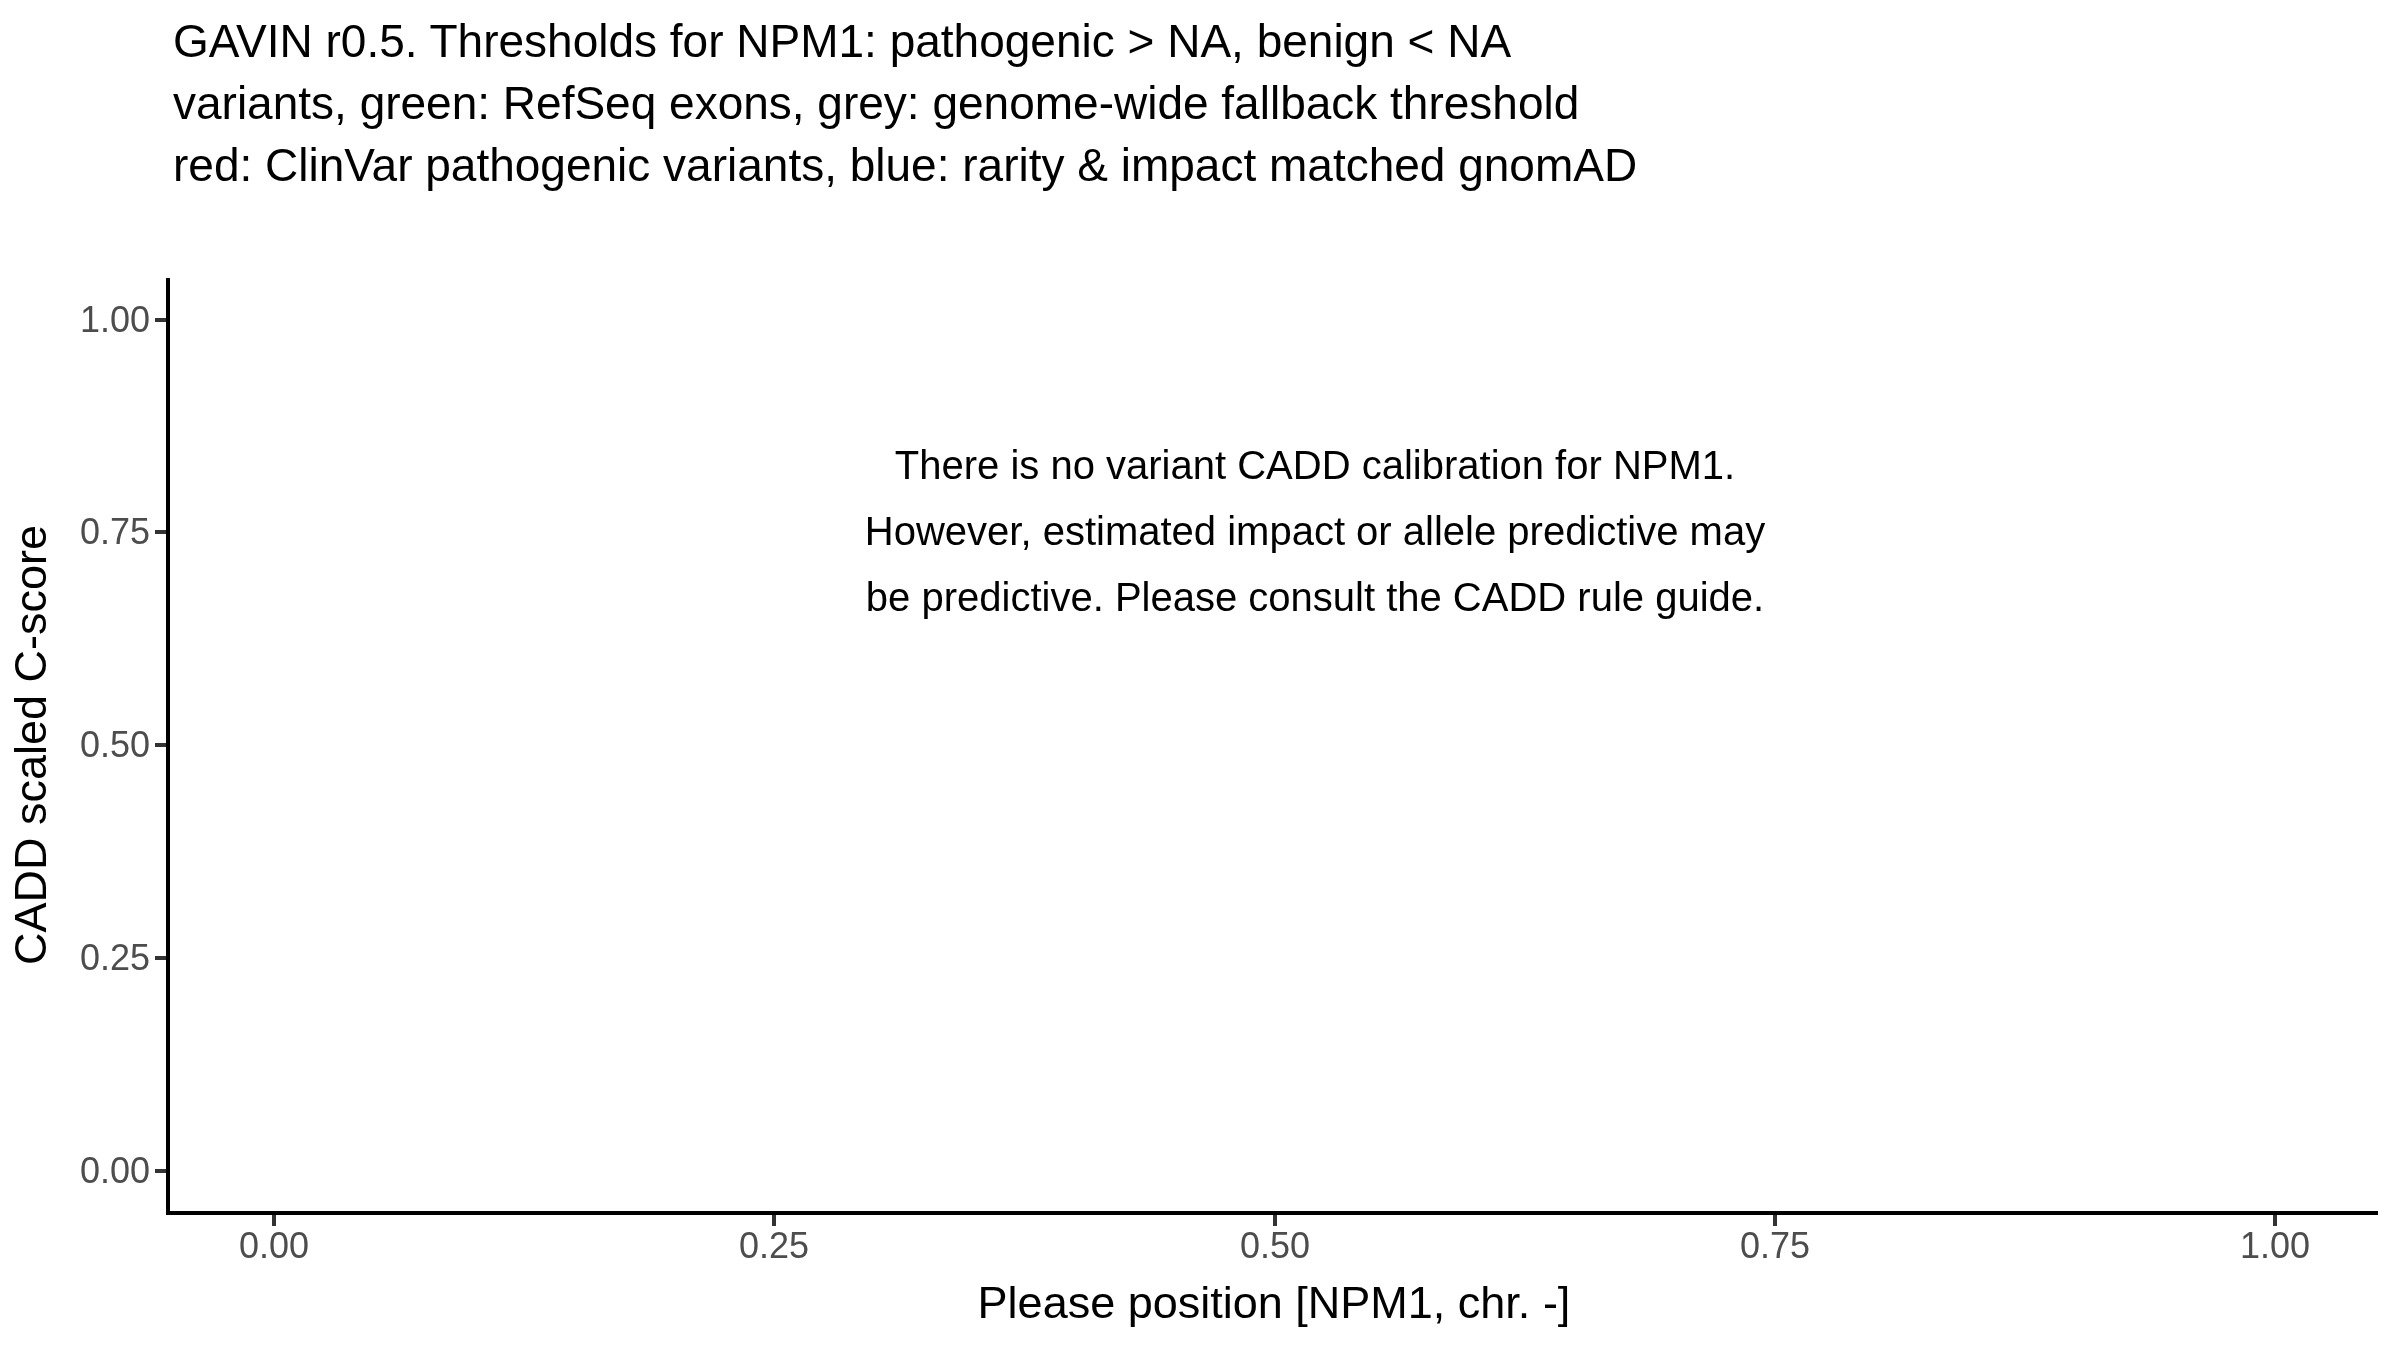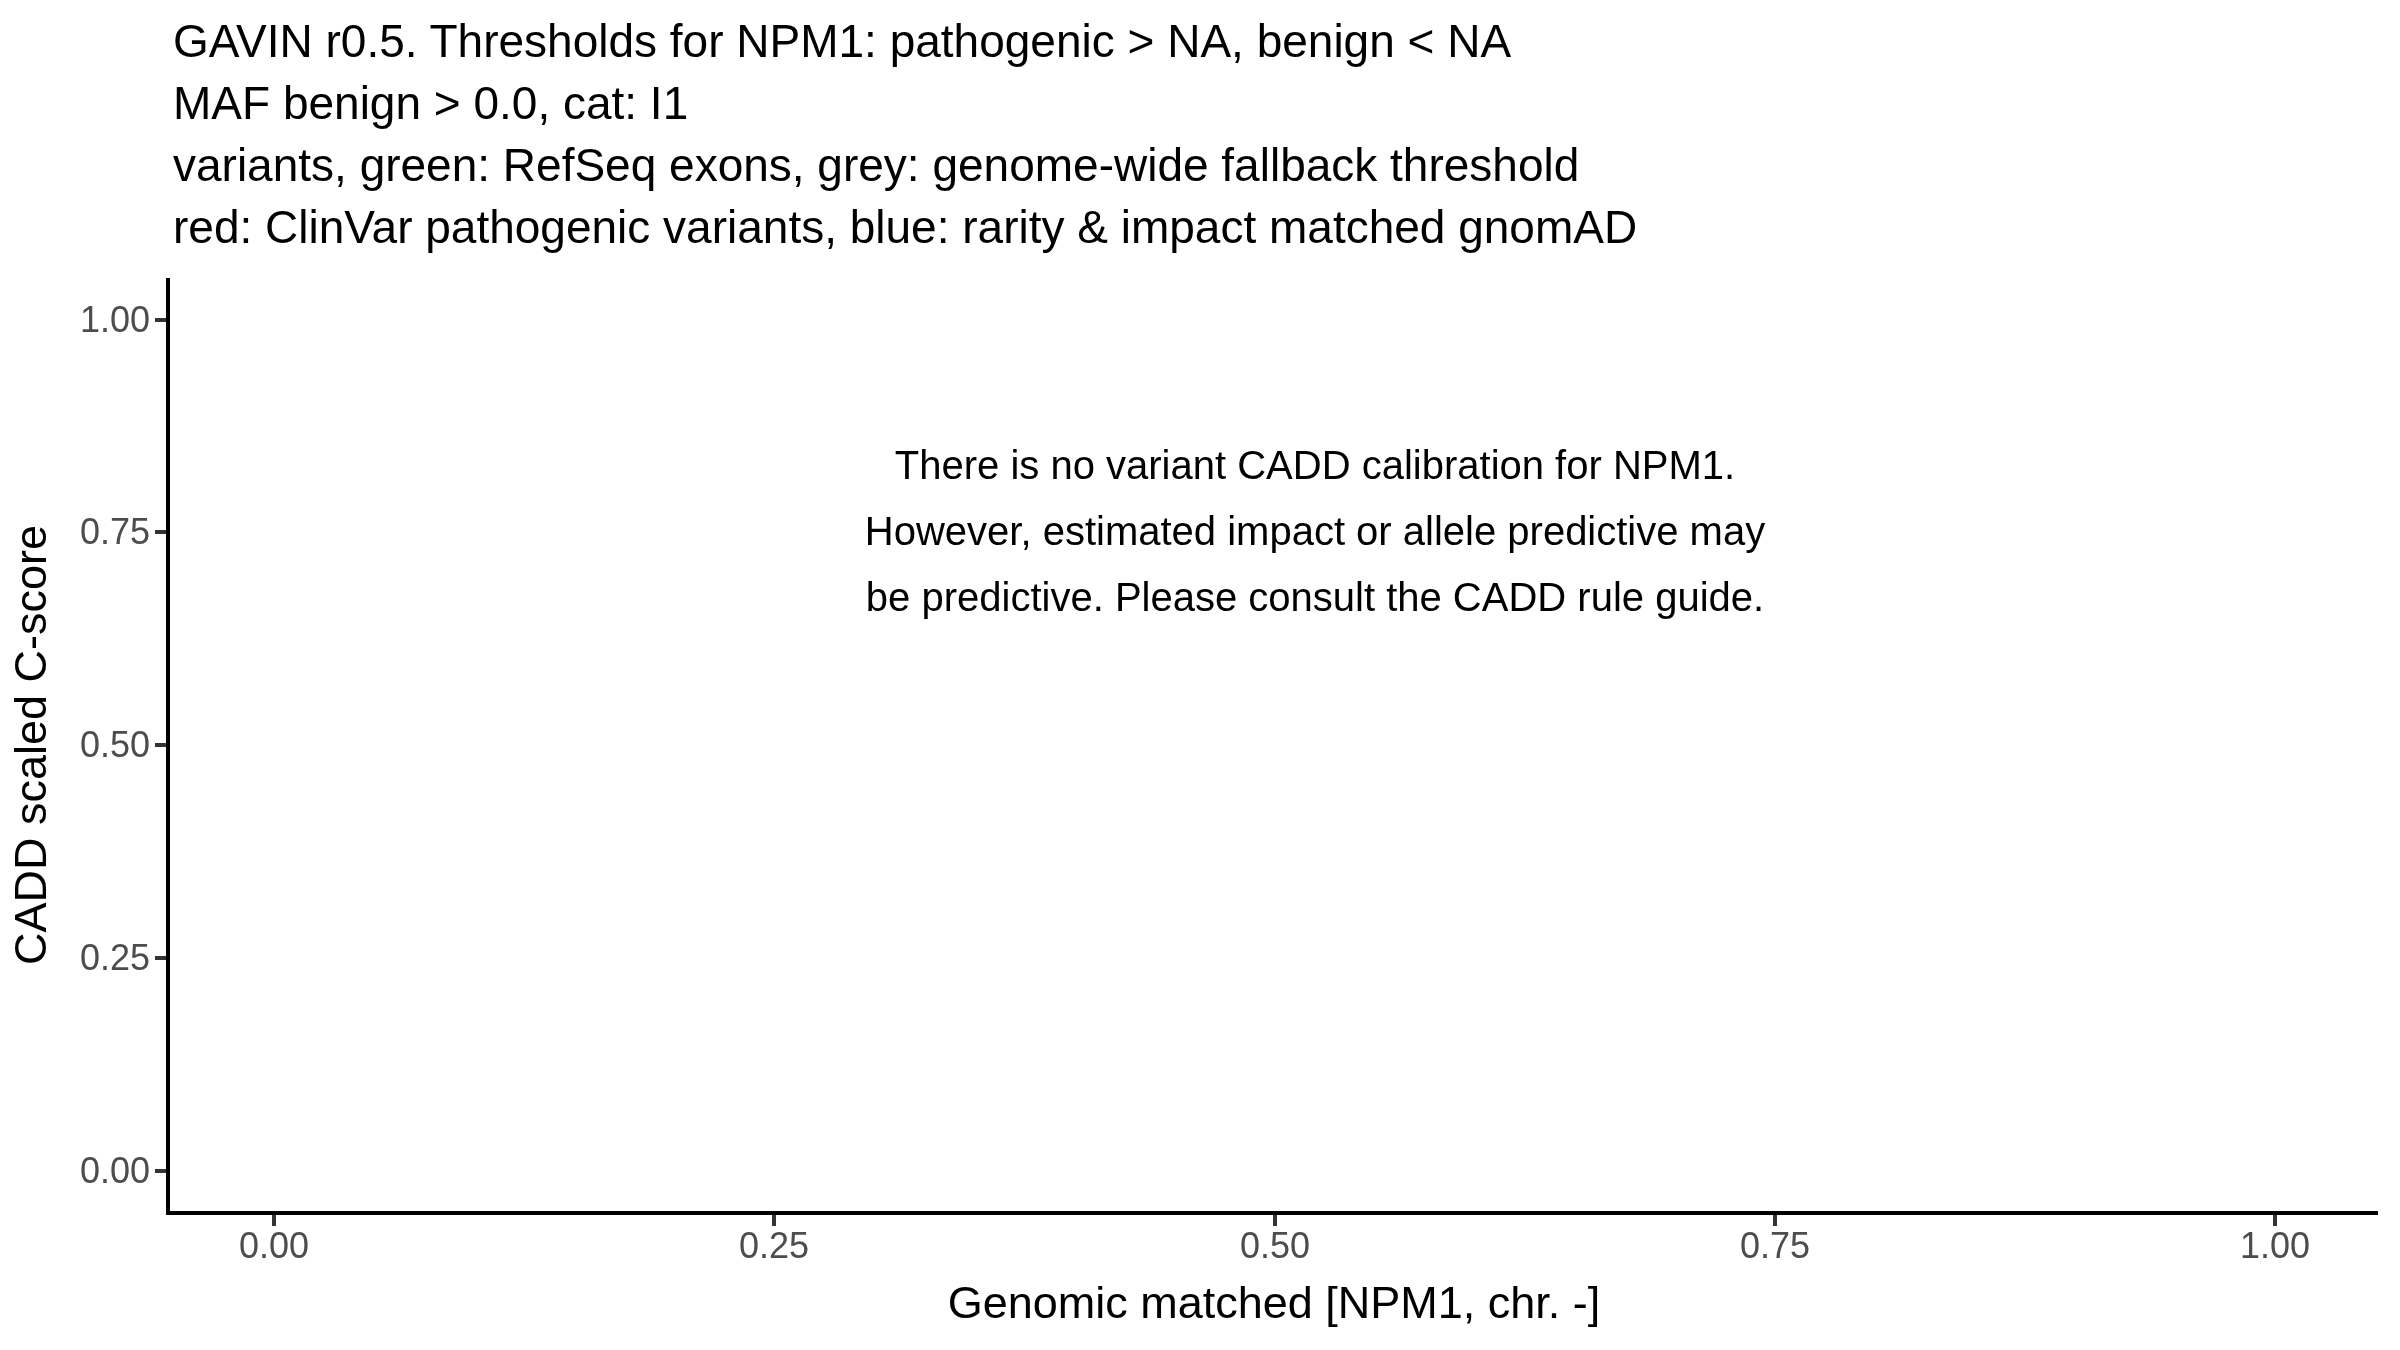--- a/index.html
+++ b/index.html
@@ -126,21 +126,20 @@
     padding-left: 41px;
   }
 </style>
 </head>
 <body>
 
 <div class="figure">
 
   <div class="plot-title">
     <div>GAVIN r0.5. Thresholds for NPM1: pathogenic &gt; NA, benign &lt; NA</div>
-    <div>MAF benign &gt; 0.0, cat: I1</div>
     <div>variants, green: RefSeq exons, grey: genome-wide fallback threshold</div>
     <div>red: ClinVar pathogenic variants, blue: rarity &amp; impact matched gnomAD</div>
   </div>
 
   <div class="panel"></div>
 
   <div class="annotation">
     <div>There is no variant CADD calibration for NPM1.</div>
     <div>However, estimated impact or allele predictive may</div>
     <div>be predictive. Please consult the CADD rule guide.</div>
@@ -166,16 +165,16 @@
   <div class="tick-x" style="left:1273px"></div>
   <div class="tick-x" style="left:1773px"></div>
   <div class="tick-x" style="left:2273px"></div>
 
   <div class="tick-label-x" style="left:194px">0.00</div>
   <div class="tick-label-x" style="left:694px">0.25</div>
   <div class="tick-label-x" style="left:1195px">0.50</div>
   <div class="tick-label-x" style="left:1695px">0.75</div>
   <div class="tick-label-x" style="left:2195px">1.00</div>
 
-  <div class="x-axis-title">Genomic matched [NPM1, chr. -]</div>
+  <div class="x-axis-title">Please position [NPM1, chr. -]</div>
   <div class="y-axis-title">CADD scaled C-score</div>
 
 </div>
 
 </body></html>

